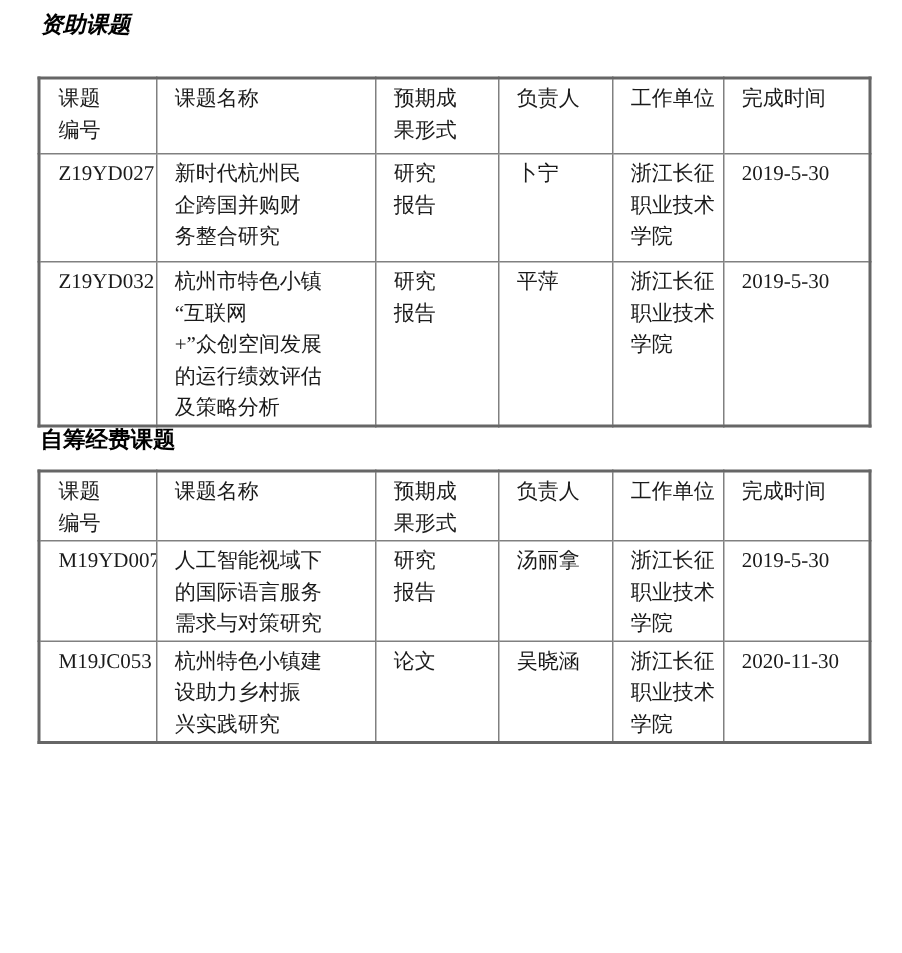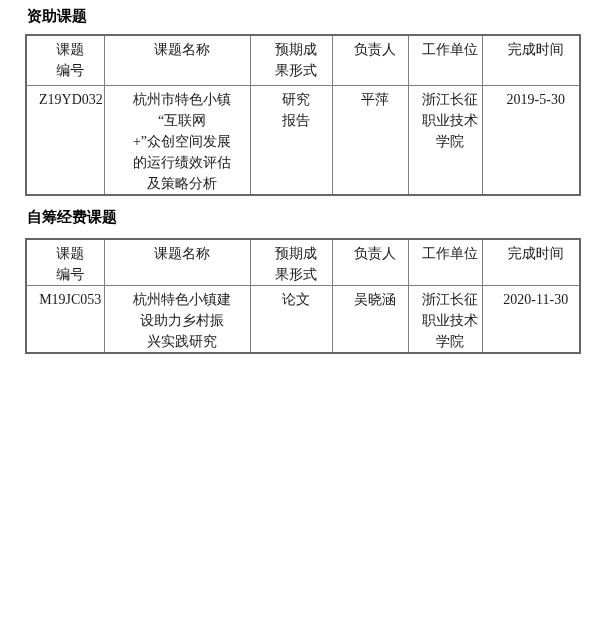--- a/index.html
+++ b/index.html
@@ -19,38 +19,38 @@
     font-family: "DejaVu Sans", "Liberation Sans", sans-serif;
     font-weight: bold;
     font-size: 15px;
     line-height: 17px;
     margin: 0 0 0 27px;
     padding: 0;
     color: #000000;
   }
   .section-title.first {
     padding-top: 8px;
-    margin-bottom: 9px;
+    margin-bottom: 26px;
+    font-style: italic;
   }
   .section-title.second {
-    padding-top: 14px;
+    padding-top: 0;
     margin-bottom: 11px;
-    font-family: Liberation Mono, monospace;
   }
   table.projects {
     border-collapse: collapse;
     table-layout: fixed;
     width: 554px;
     margin-left: 25px;
     border: 2px solid #666666;
   }
   table.projects td {
     border: 1px solid #808080;
     vertical-align: top;
-    text-align: center;
+    text-align: left;
     padding: 3px 2px 0 12px;
     font-size: 14px;
     line-height: 21px;
     white-space: pre-line;
     overflow: hidden;
   }
   
   .t1-hr  { height: 50px; }
   .t1-r0  { height: 72px; }
   .t1-r1  { height: 96px; }
@@ -81,20 +81,33 @@
       <tr class="t1-hr">
         <td>课题
 编号</td>
         <td>课题名称</td>
         <td>预期成
 果形式</td>
         <td>负责人</td>
         <td>工作单位</td>
         <td>完成时间</td>
       </tr>
+      <tr class="t1-r0">
+        <td>Z19YD027</td>
+        <td>新时代杭州民
+企跨国并购财
+务整合研究</td>
+        <td>研究
+报告</td>
+        <td>卜宁</td>
+        <td>浙江长征
+职业技术
+学院</td>
+        <td>2019-5-30</td>
+      </tr>
       <tr class="t1-r1">
         <td>Z19YD032</td>
         <td>杭州市特色小镇
 “互联网
 +”众创空间发展
 的运行绩效评估
 及策略分析</td>
         <td>研究
 报告</td>
         <td>平萍</td>
@@ -121,20 +134,33 @@
       <tr class="t2-hr">
         <td>课题
 编号</td>
         <td>课题名称</td>
         <td>预期成
 果形式</td>
         <td>负责人</td>
         <td>工作单位</td>
         <td>完成时间</td>
       </tr>
+      <tr class="t2-r0">
+        <td>M19YD007</td>
+        <td>人工智能视域下
+的国际语言服务
+需求与对策研究</td>
+        <td>研究
+报告</td>
+        <td>汤丽拿</td>
+        <td>浙江长征
+职业技术
+学院</td>
+        <td>2019-5-30</td>
+      </tr>
       <tr class="t2-r2">
         <td>M19JC053</td>
         <td>杭州特色小镇建
 设助力乡村振
 兴实践研究</td>
         <td>论文</td>
         <td>吴晓涵</td>
         <td>浙江长征
 职业技术
 学院</td>

